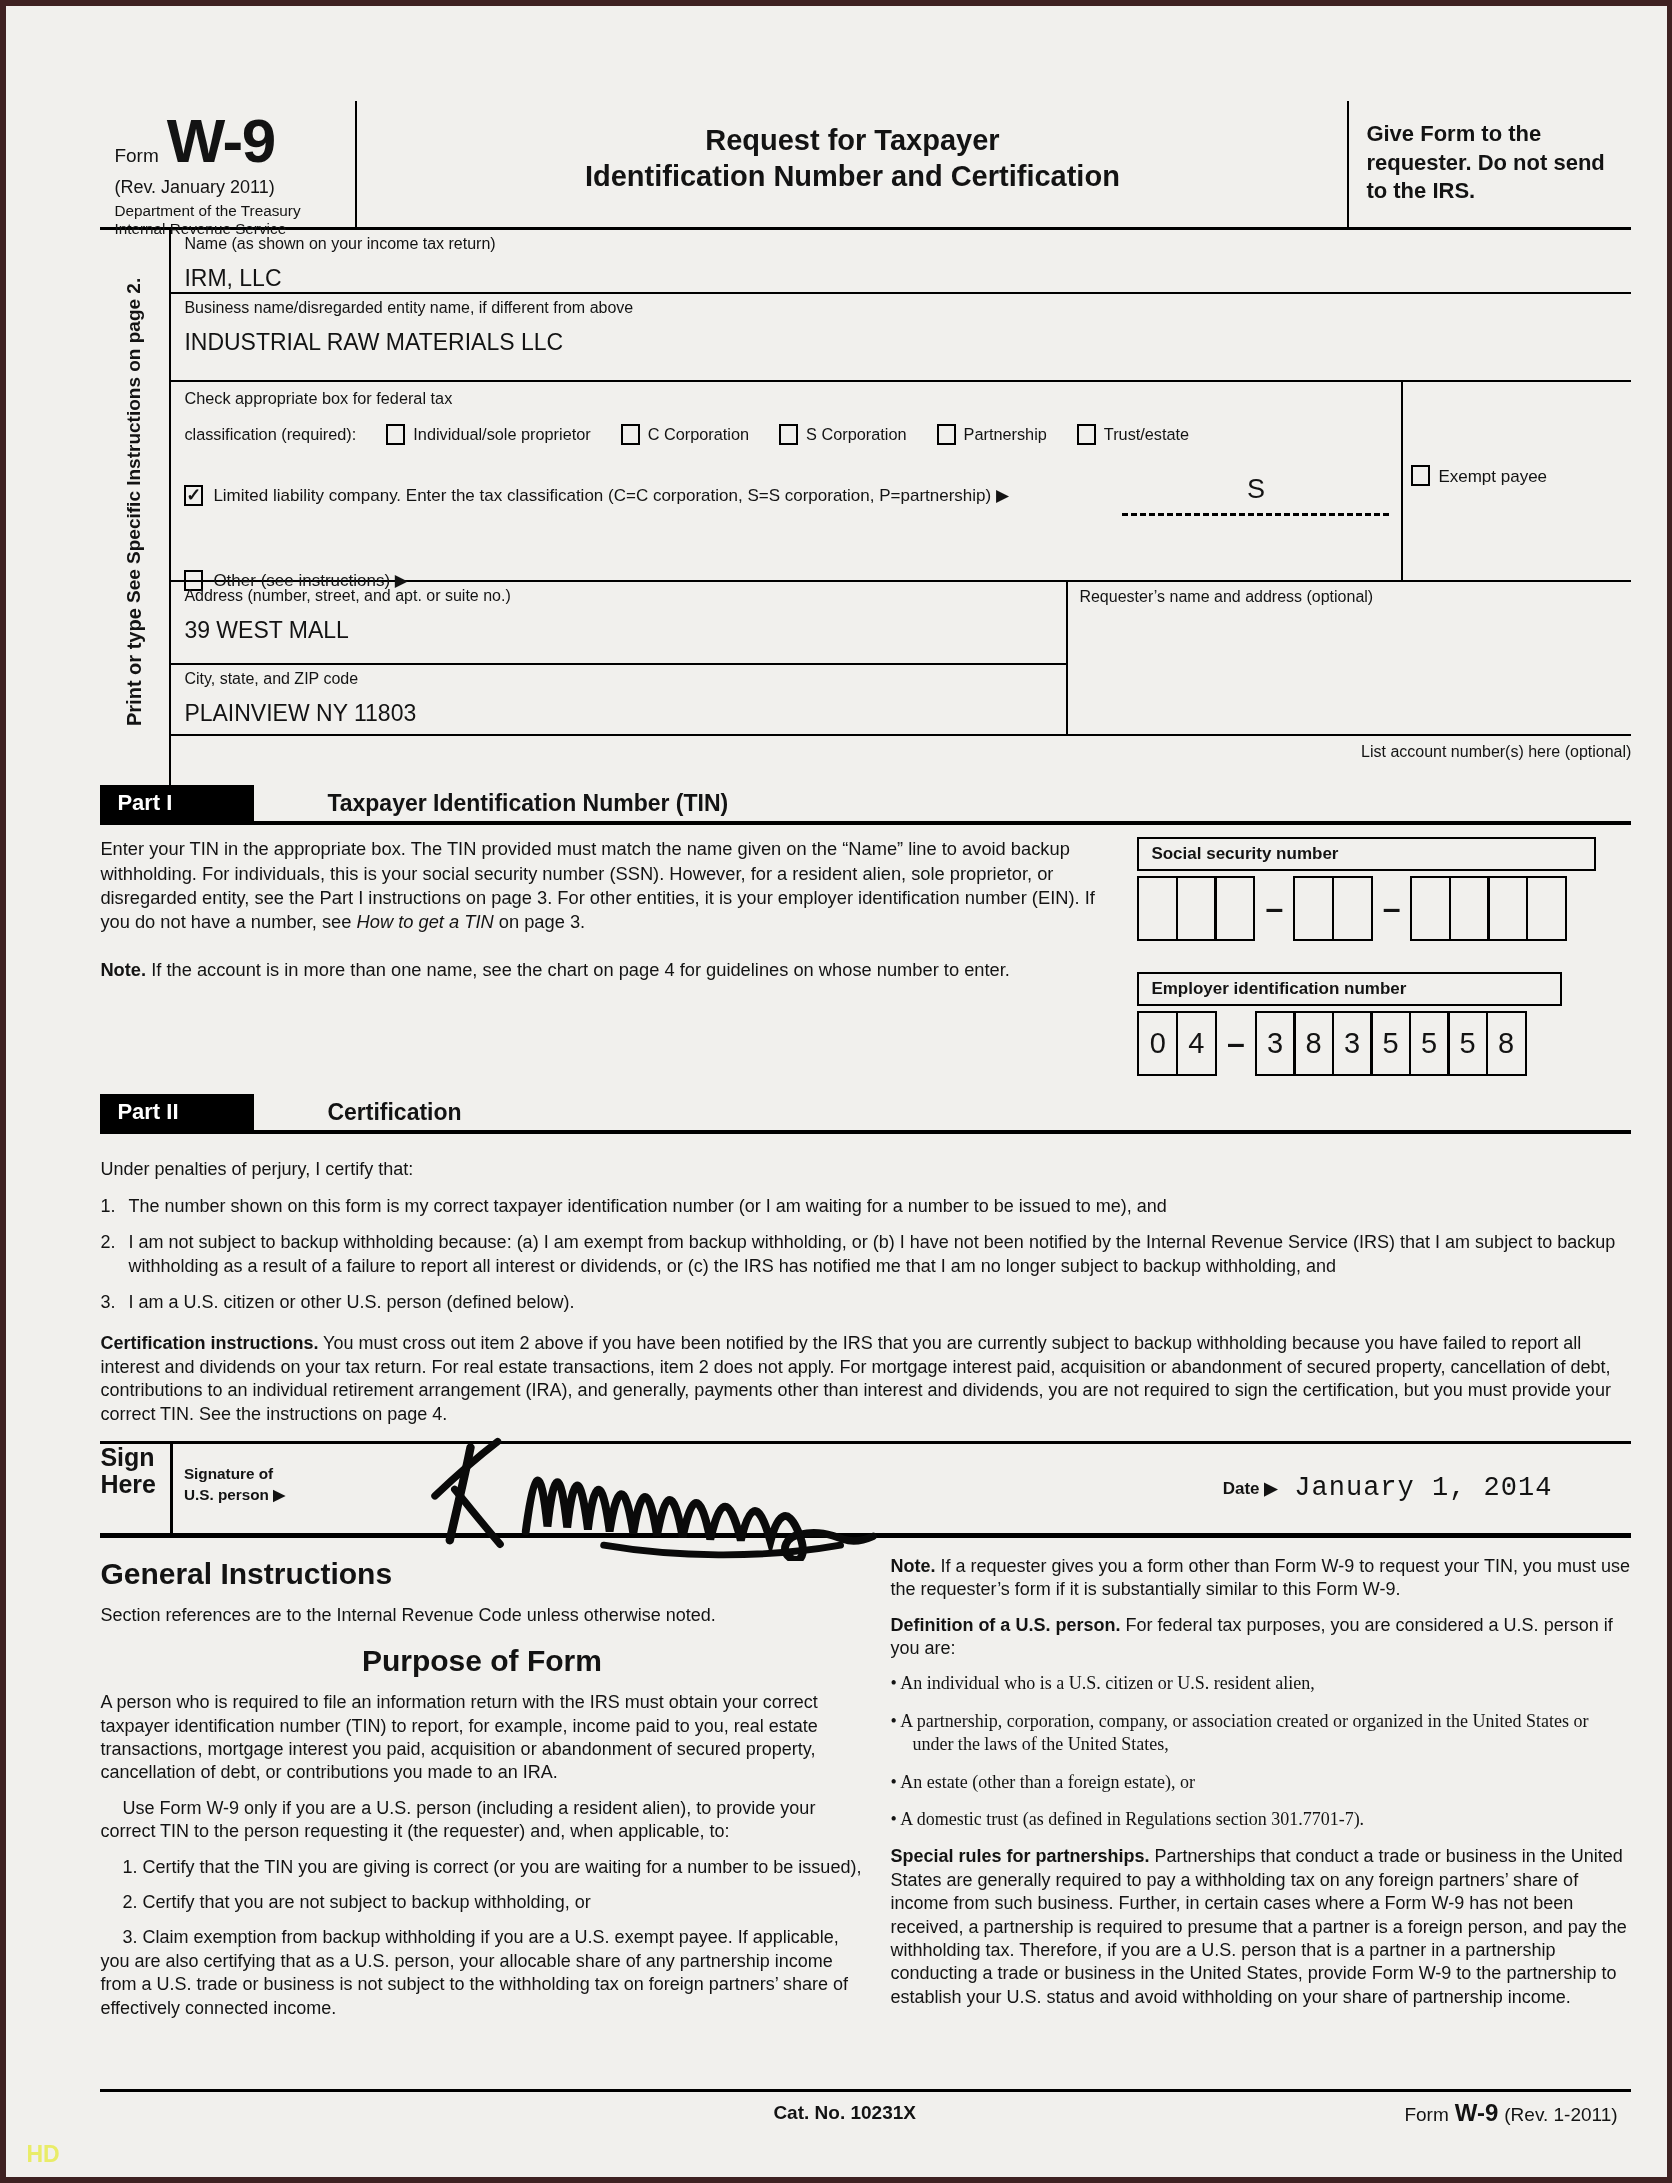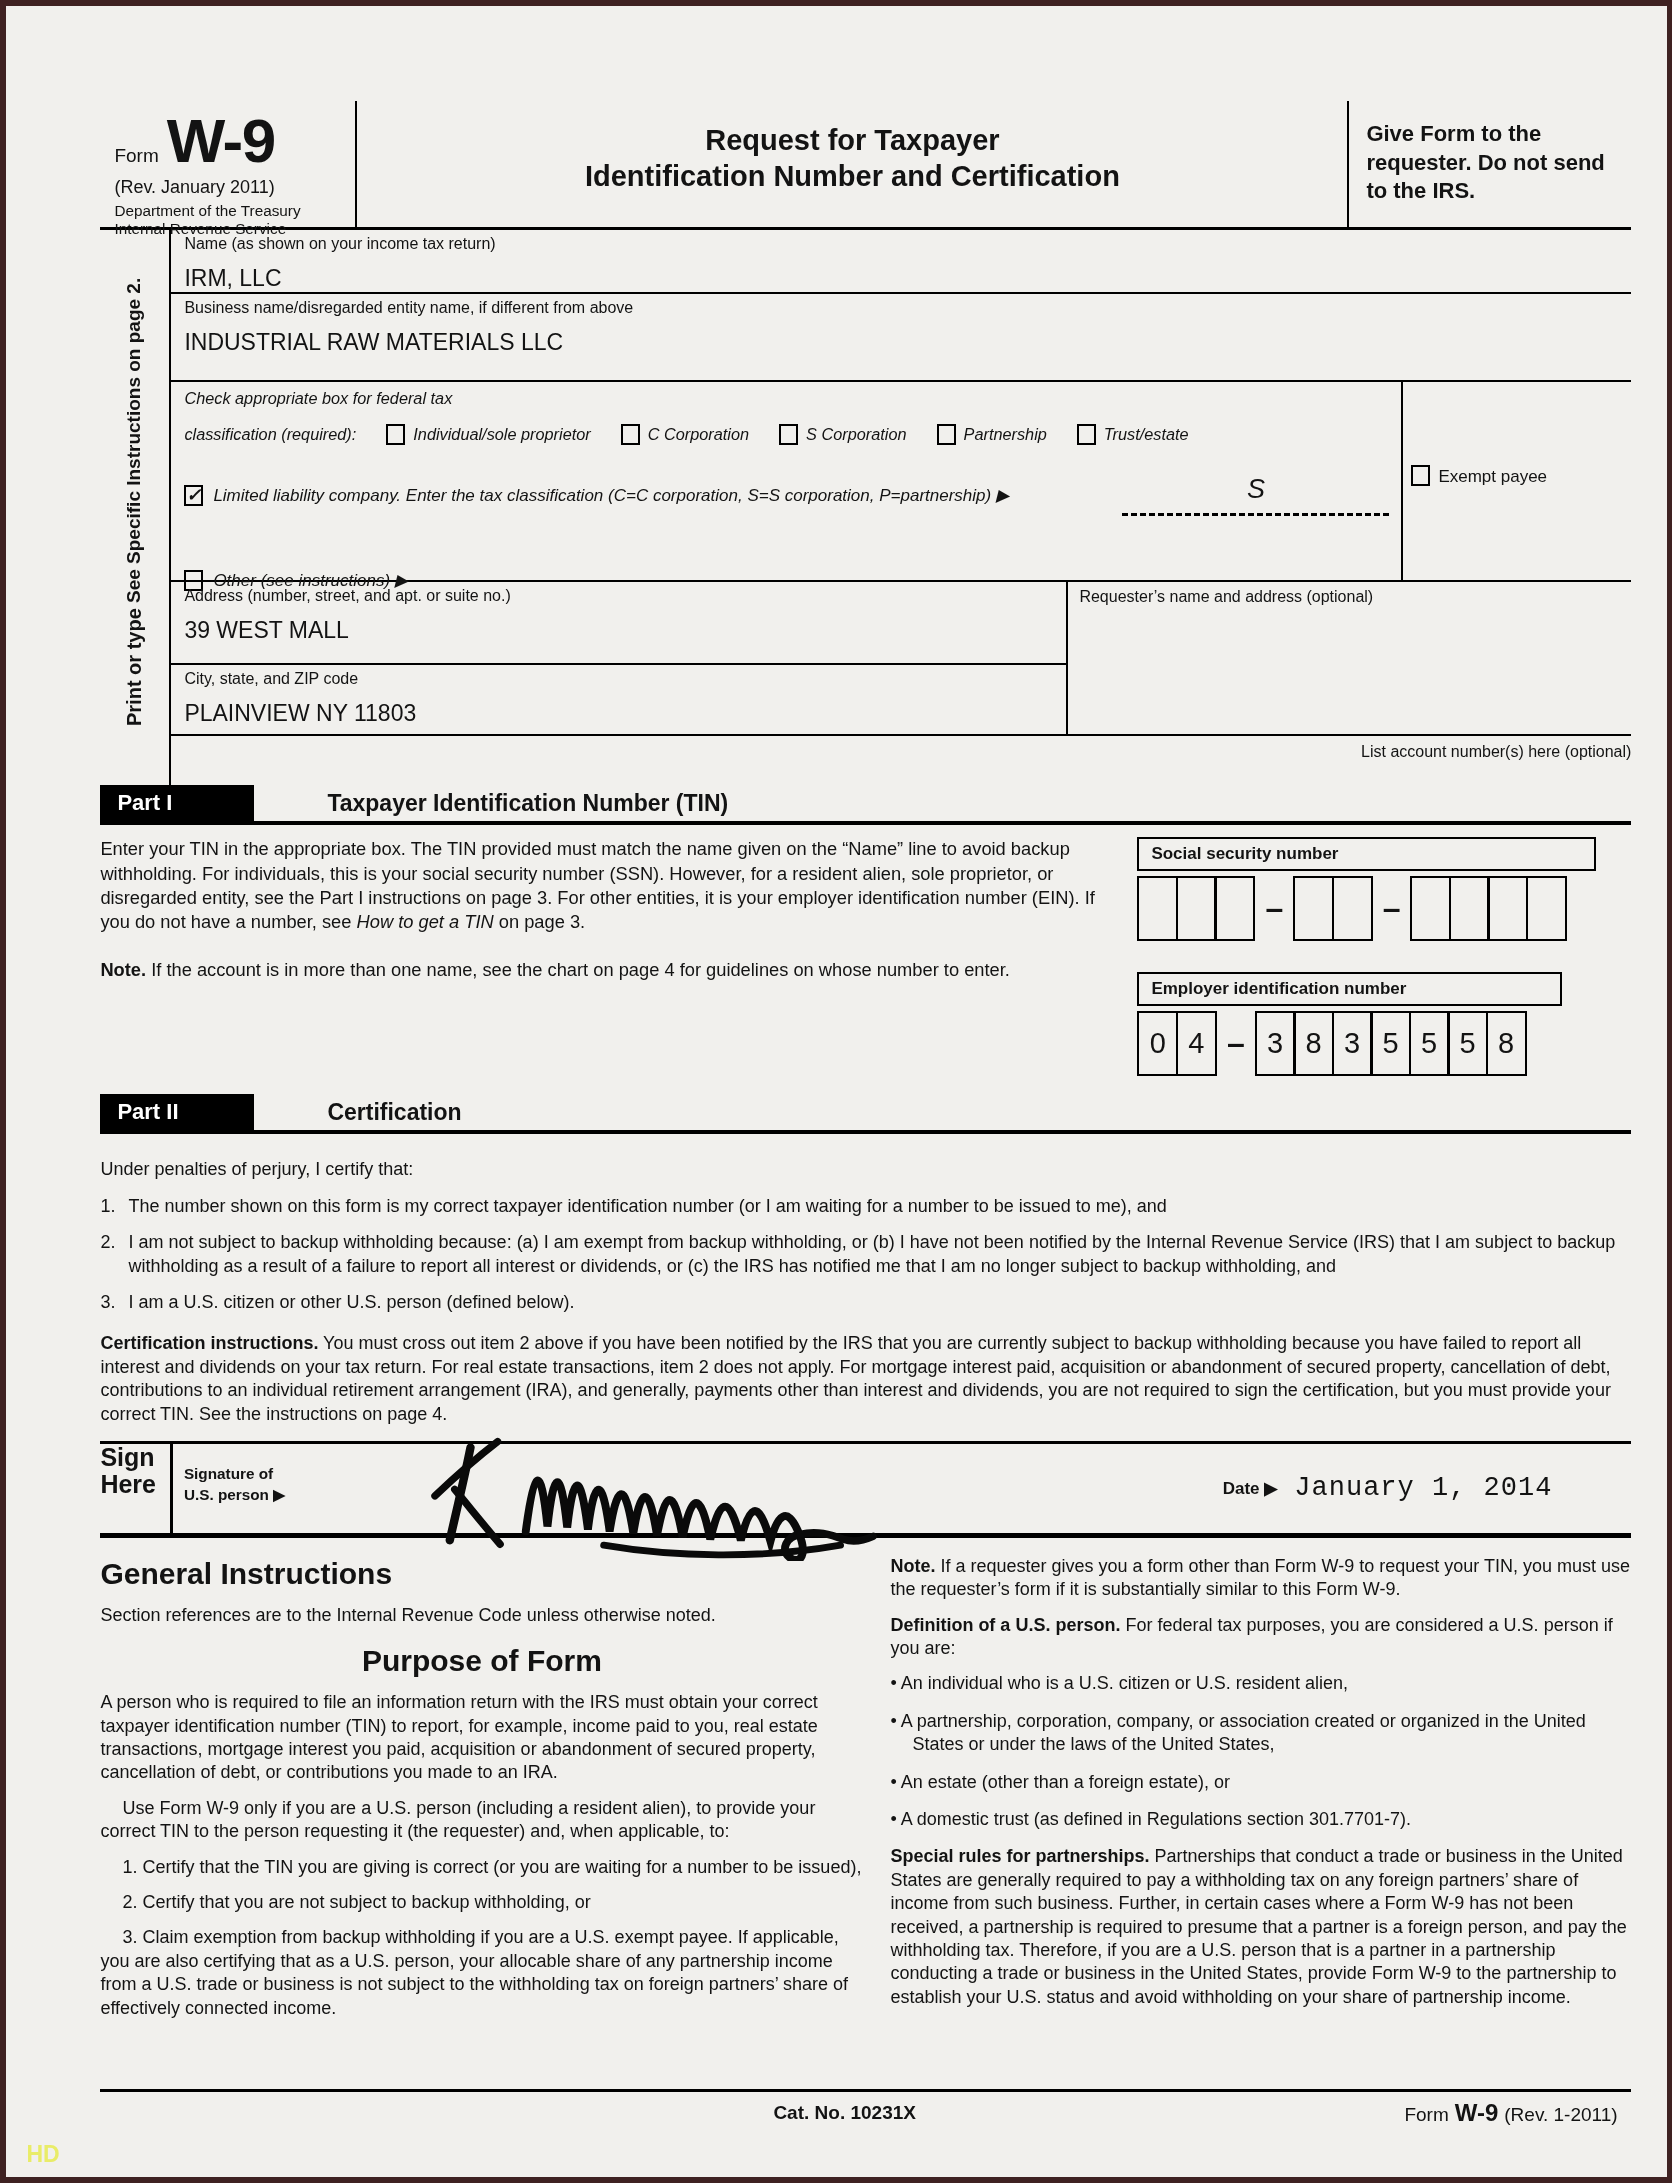--- a/index.html
+++ b/index.html
@@ -31,21 +31,21 @@
   .strip-l2 { font-size:19px; }
 
   .fields { margin-left:69px; border-left:2.5px solid #000; }
   .frow { border-bottom:2.5px solid #000; padding:5px 0 0 13px; }
   .flabel { font-size:16px; }
   .fvalue { font-size:23px; margin-top:12px; }
   .row-name { height:64px; }
   .row-business { height:88px; }
 
   .row-class { height:200px; display:flex; padding:0; }
-  .class-main { flex:1; padding:7px 0 0 13px;font-style:italic; }
+  .class-main { flex:1; padding:7px 0 0 13px; }
   .class-l1 { font-size:16.3px; }
   .class-l2 { display:flex; align-items:center; margin-top:16px; font-size:16.3px; flex-wrap:nowrap; }
   .cb { display:inline-flex; align-items:center; justify-content:center; width:19px; height:21px;
         border:2.5px solid #000; flex:none; font-size:18px; font-weight:700; }
   .cb-item { display:flex; align-items:center; margin-left:30px; }
   .cb-item .cb { margin-right:8px; }
   .llc-line { display:flex; align-items:center; margin-top:29px; font-size:17px; }
   .llc-line .cb { margin-right:10px; }
   .llc-entry { margin-left:auto; margin-right:12px; width:267px; text-align:center;
                border-bottom:3.5px dashed #000; padding-bottom:8px; }
@@ -104,21 +104,21 @@
   .date-value { font-family:"Liberation Mono", monospace; font-size:27px; letter-spacing:1px; }
 
   
   .instructions { display:flex; margin-top:17px; }
   .col-left { width:763px; }
   .col-right { width:741px; margin-left:27px; }
   .gi-title { font-size:30px; font-weight:800; margin:2px 0 13px 0; }
   .purpose-title { font-size:30px; font-weight:800; margin:17px 0 13px 0;text-align:center; }
   .instructions p { margin:0 0 12px 0; font-size:18px; line-height:1.3; }
   .indent { text-indent:22px; }
-  .bullet-item { padding-left:22px; text-indent:-22px; margin:12px 0 14px 0; font-size:18px; line-height:1.3; }
+  .bullet-item { padding-left:22px; text-indent:-22px; margin:12px 0 14px 0; font-size:18px; line-height:1.3;font-family:Liberation Serif, serif; }
 
   
   .footer-rule { position:absolute; left:94px; width:1531px; top:2083px; height:2.5px; background:#000; }
   .cat { position:absolute; left:767px; top:2096px; font-size:19px; font-weight:600; }
   .formref { position:absolute; right:49px; top:2093px; font-size:19px; display:flex; align-items:baseline; gap:6px; }
   .formref .w9 { font-size:24px; font-weight:800; }
   .watermark { position:absolute; left:20px; top:2135px; color:#e9ec68; font-weight:800; font-size:23px; }
 </style>
 </head>
 <body>

